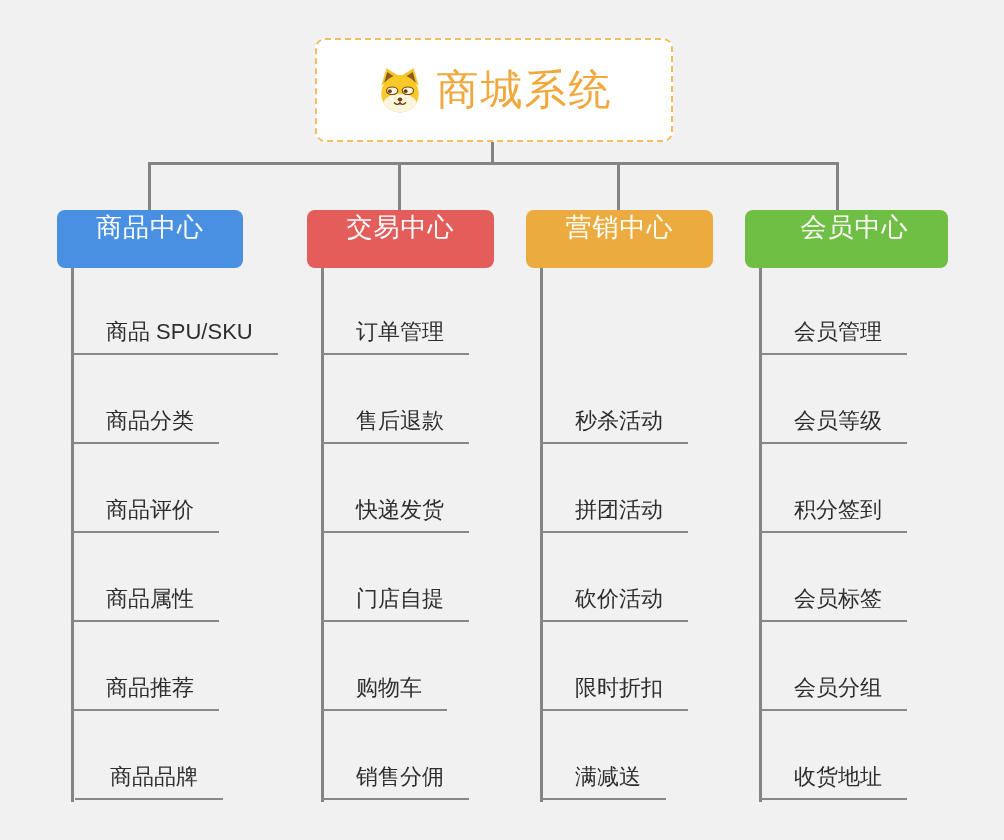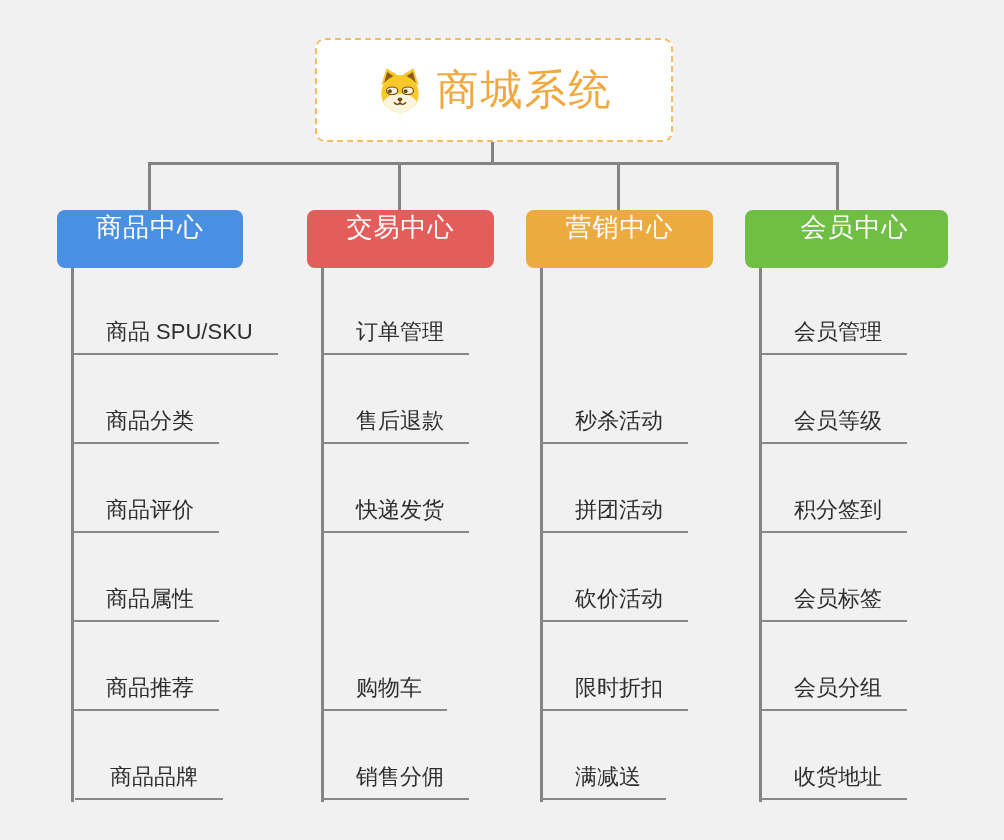--- a/index.html
+++ b/index.html
@@ -110,20 +110,21 @@
   <div class="leaf sx0-l r0" style="left:71px">商品 SPU/SKU</div>
   <div class="leaf r1" style="left:71px">商品分类</div>
   <div class="leaf r2" style="left:71px">商品评价</div>
   <div class="leaf r3" style="left:71px">商品属性</div>
   <div class="leaf r4" style="left:71px">商品推荐</div>
   <div class="leaf r5" style="left:75px">商品品牌</div>
 
   <div class="leaf r0" style="left:321px">订单管理</div>
   <div class="leaf r1" style="left:321px">售后退款</div>
   <div class="leaf r2" style="left:321px">快递发货</div>
+  <div class="leaf r3" style="left:321px">门店自提</div>
   <div class="leaf r4" style="left:321px">购物车</div>
   <div class="leaf r5" style="left:321px">销售分佣</div>
 
   <div class="leaf r1" style="left:540px">秒杀活动</div>
   <div class="leaf r2" style="left:540px">拼团活动</div>
   <div class="leaf r3" style="left:540px">砍价活动</div>
   <div class="leaf r4" style="left:540px">限时折扣</div>
   <div class="leaf r5" style="left:540px">满减送</div>
 
   <div class="leaf r0" style="left:759px">会员管理</div>

